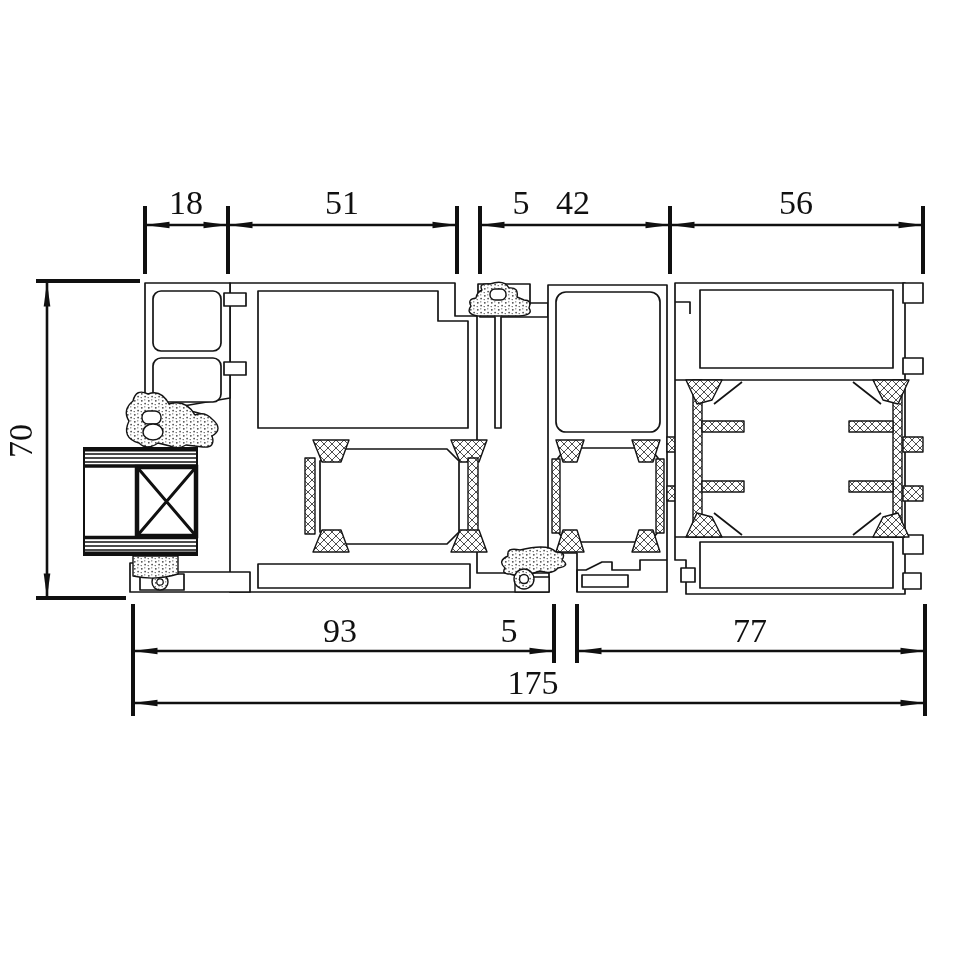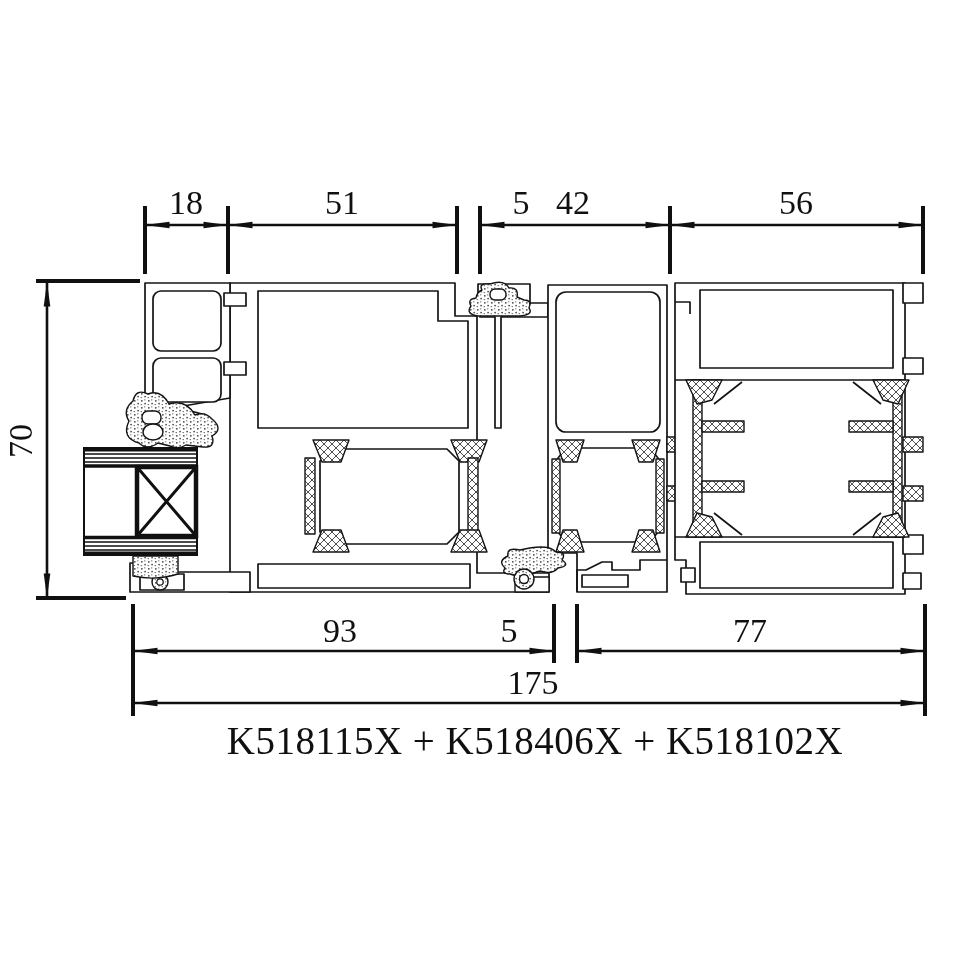--- a/index.html
+++ b/index.html
@@ -176,15 +176,14 @@
       <text class="dim-text" x="796" y="214">56</text>
       <text class="dim-text" x="32" y="441" transform="rotate(-90 32 441)">70</text>
       <text class="dim-text" x="340" y="642">93</text>
       <text class="dim-text" x="509" y="642">5</text>
       <text class="dim-text" x="750" y="642">77</text>
       <text class="dim-text" x="533" y="694">175</text>
     </g>
   </g>
 </svg>
 
-<div class="title">K518115X + K518406X + K518102X</div>
 
 </div>
 
 </body></html>

